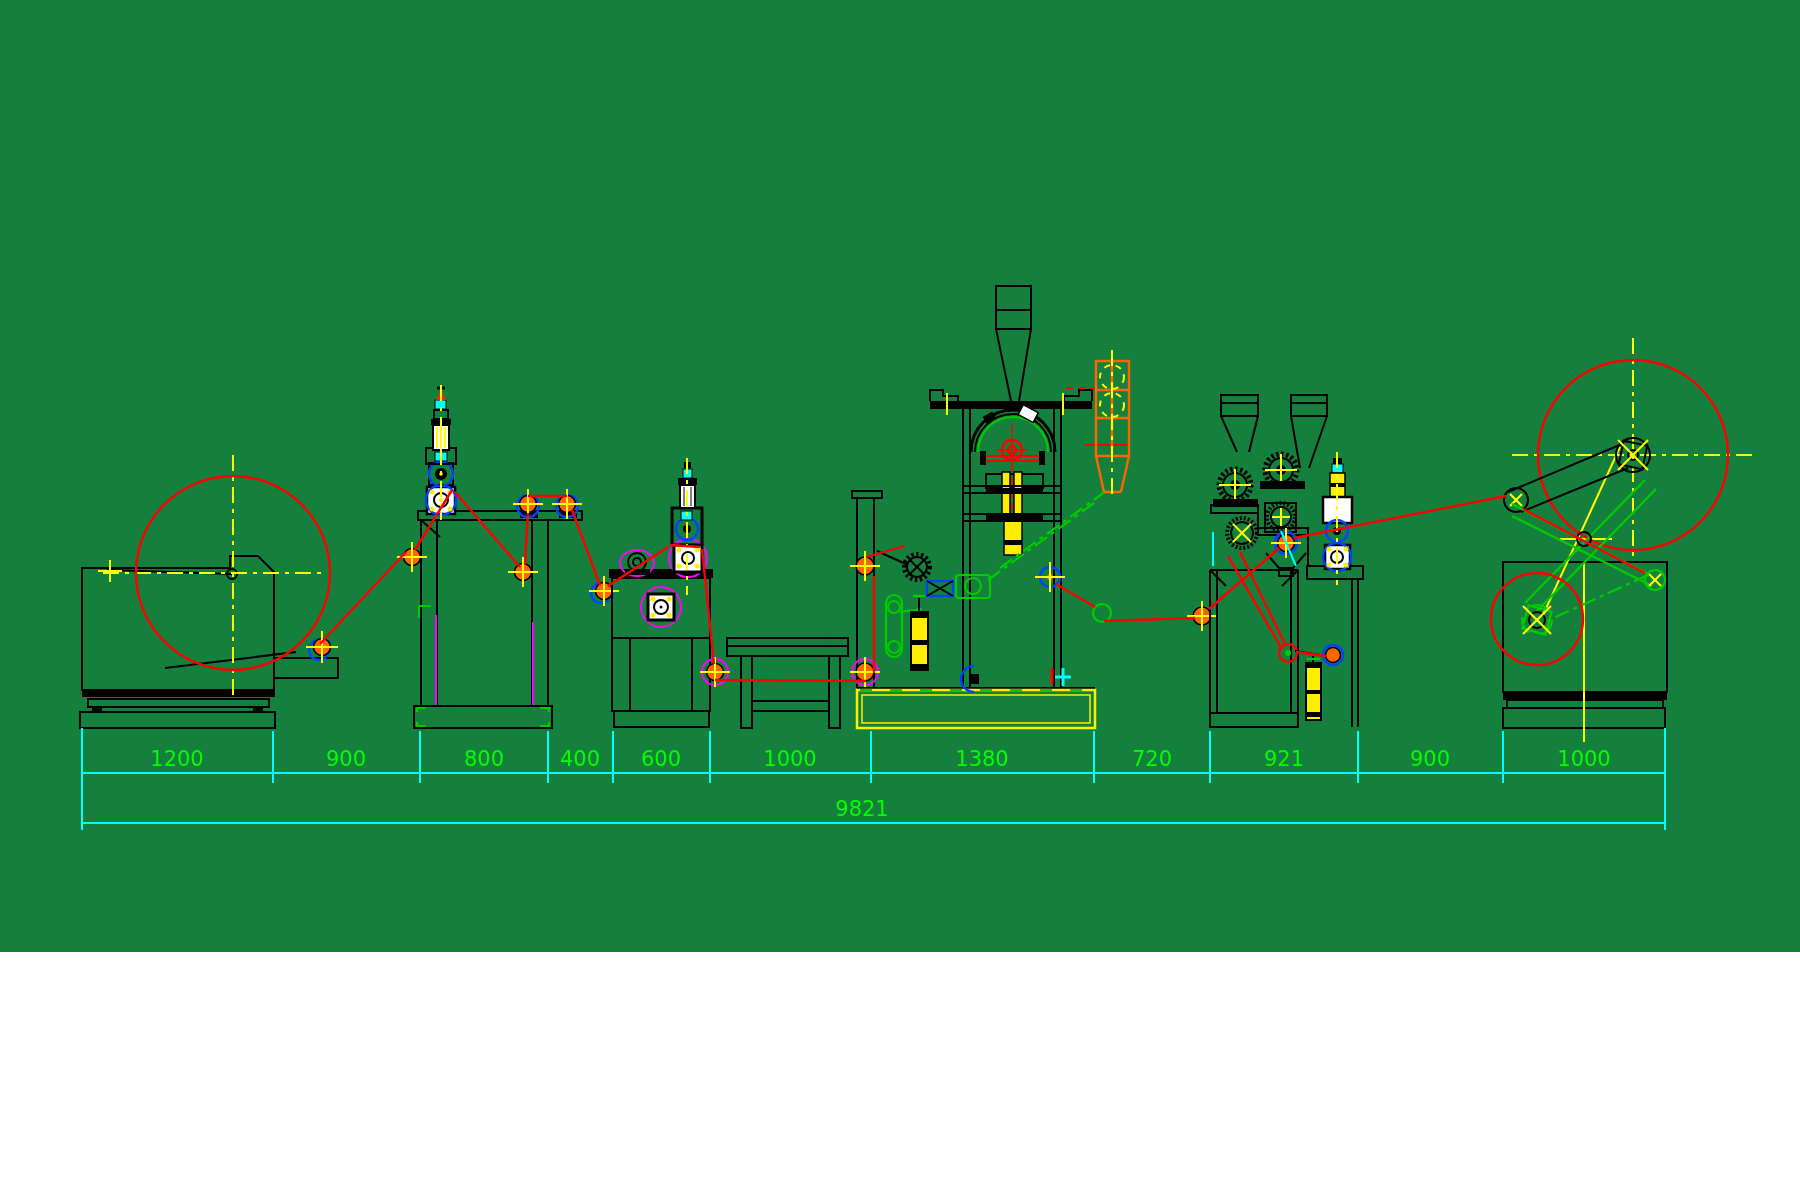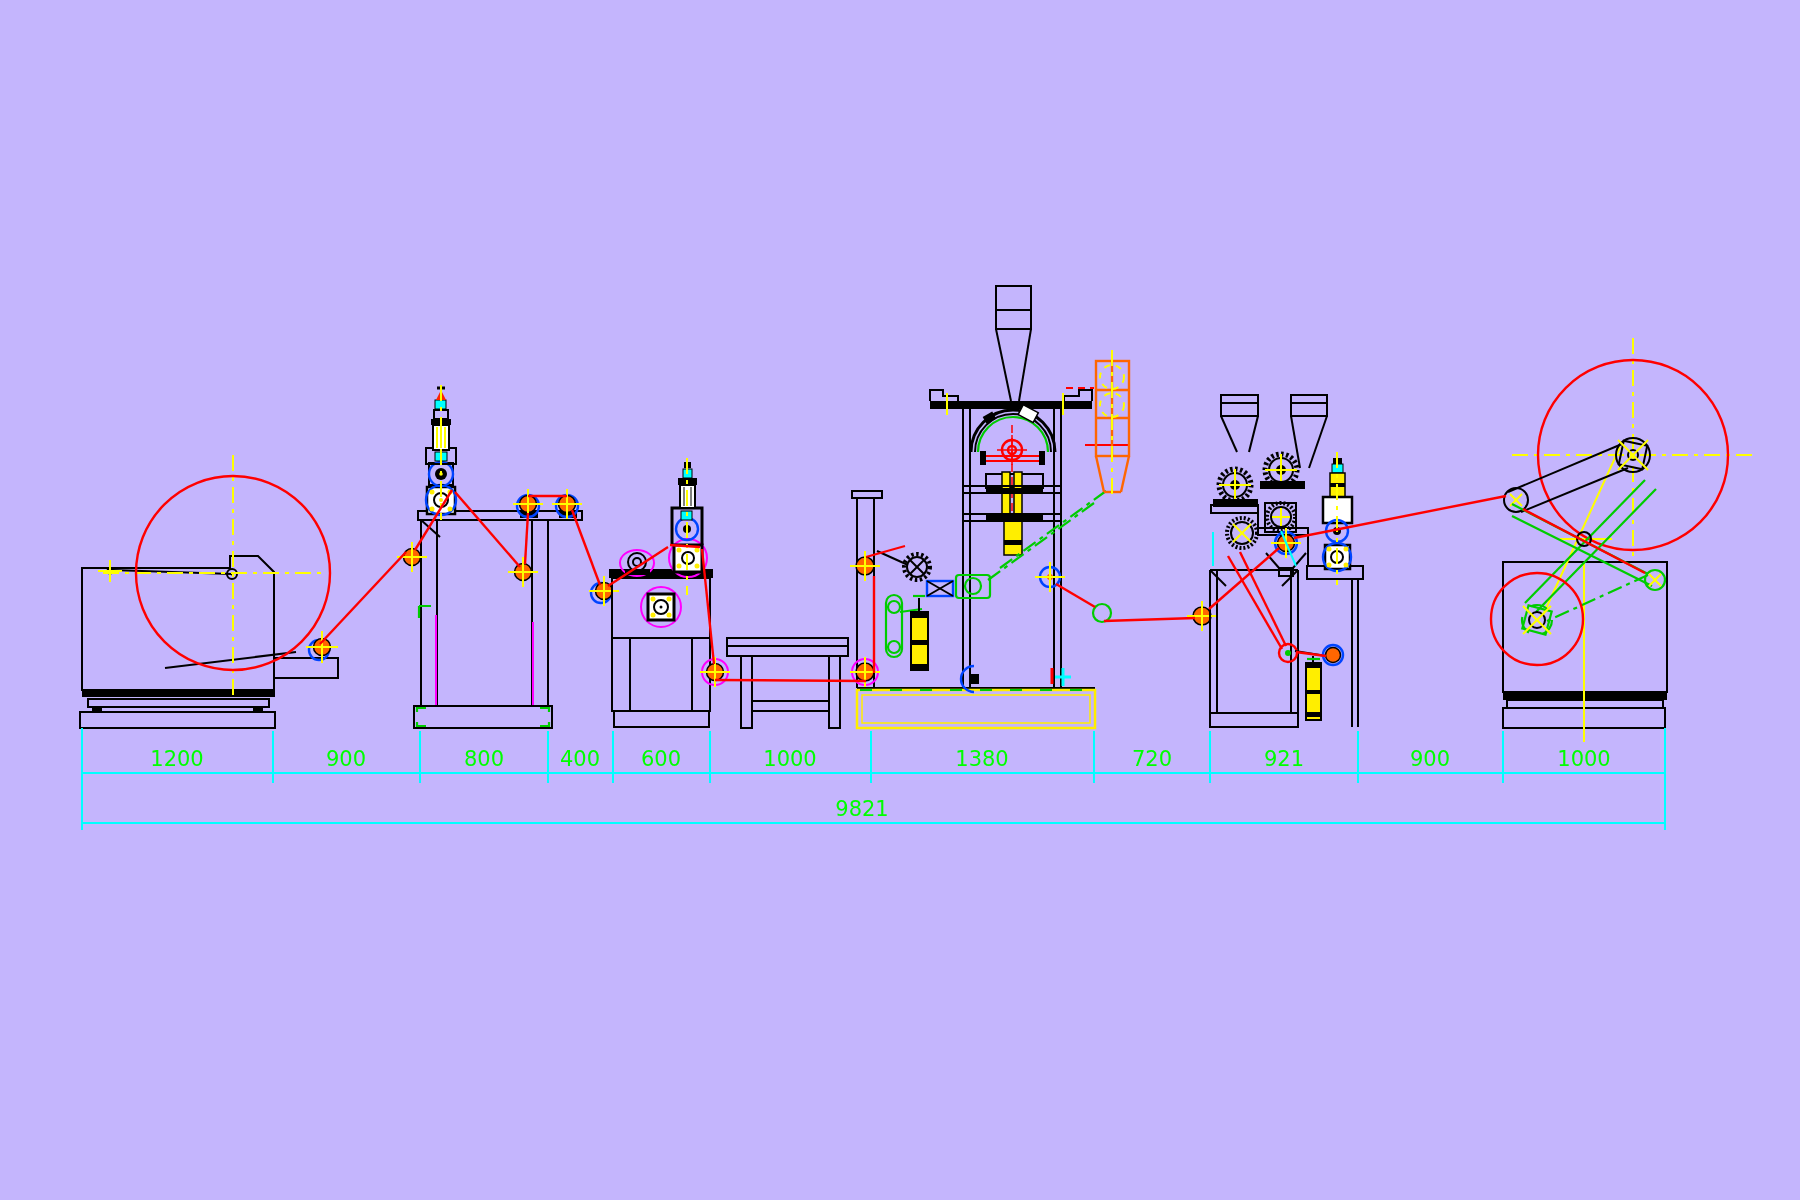--- a/index.html
+++ b/index.html
@@ -1,16 +1,16 @@
 <!DOCTYPE html>
 <html><head>
 <meta charset="utf-8">
 <style>
   html,body{margin:0;padding:0;background:#ffffff;}
-  .stage{width:1800px;height:1200px;position:relative;background:#c4b5fd;overflow:hidden;}
+  .stage{width:1800px;height:952px;position:relative;background:#15803d;overflow:hidden;}
   svg{display:block;}
   text.dim{font-family:"DejaVu Sans","Liberation Sans",sans-serif;font-size:21px;fill:#00ff00;}
   
   .blk{stroke:#000;fill:none;stroke-width:2;}
   .blk3{stroke:#000;fill:none;stroke-width:3;}
   .red{stroke:#ff0000;fill:none;stroke-width:2.4;}
   .cyn{stroke:#00ffff;fill:none;stroke-width:2;}
   .yel{stroke:#ffff00;fill:none;stroke-width:2;}
   .yeld{stroke:#ffff00;fill:none;stroke-width:2;stroke-dasharray:16 6 4 6;}
   .grn{stroke:#00cc00;fill:none;stroke-width:2.2;}

